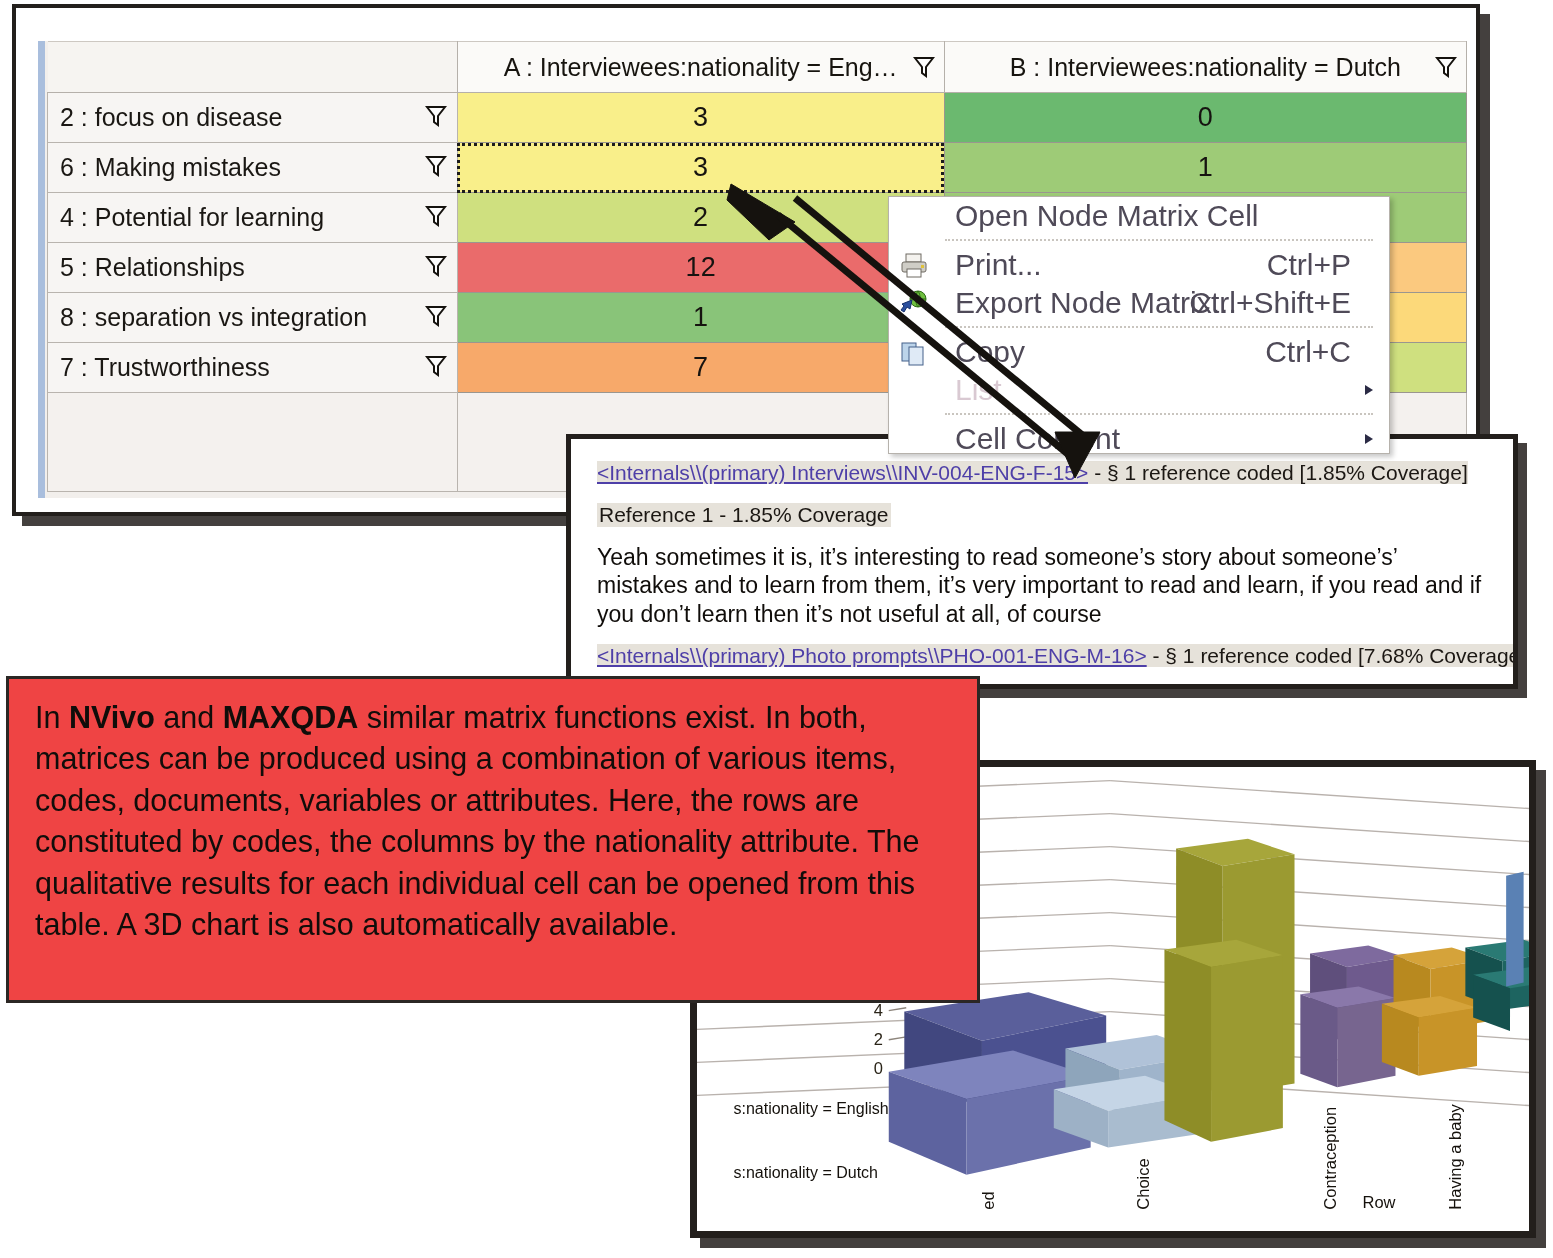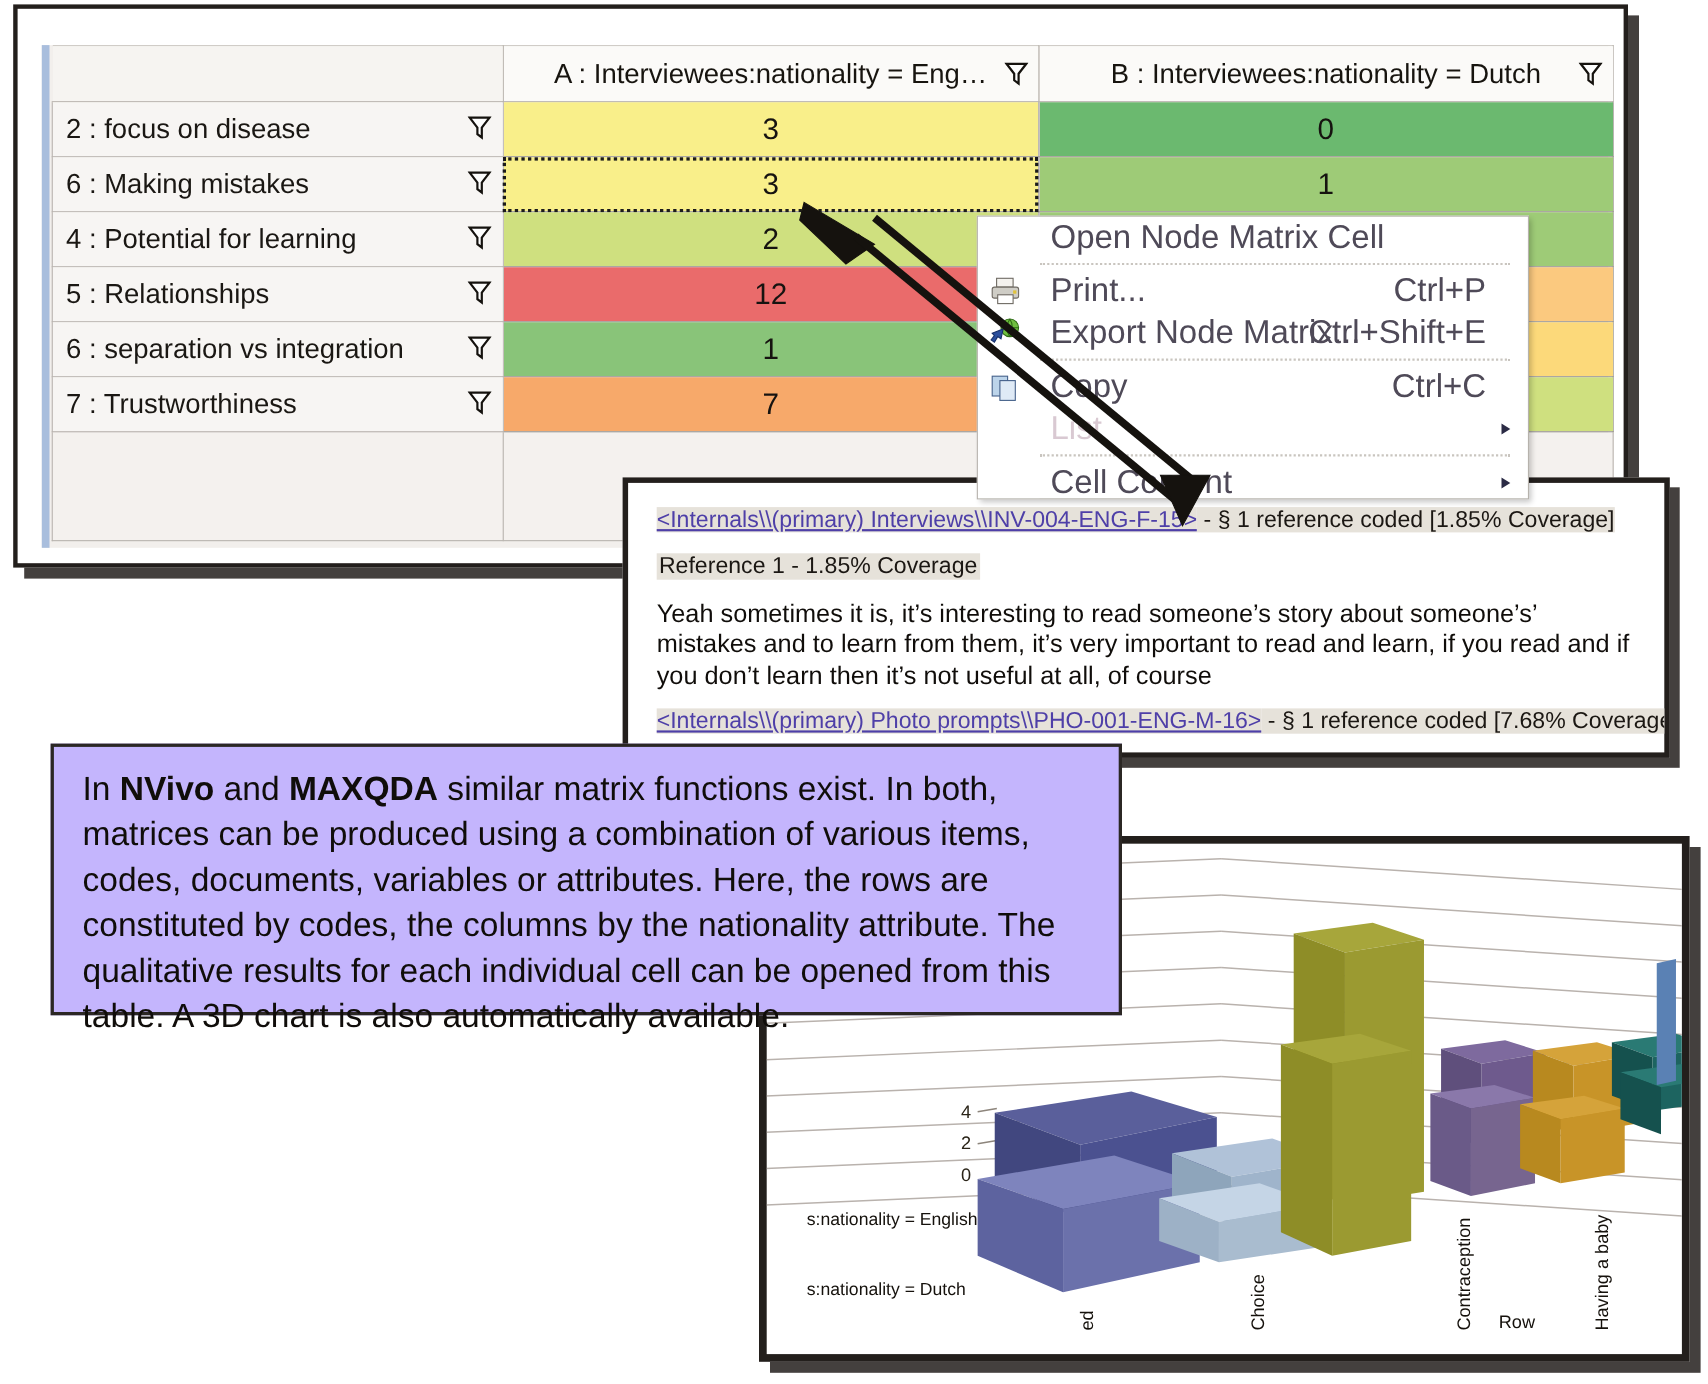--- a/index.html
+++ b/index.html
@@ -217,27 +217,26 @@
     overflow: hidden;
   }
   #chart-svg { display:block; width: 100%; height: 100%; }
 
   
   #caption-panel {
     position: absolute;
     left: 6px;
     top: 676px;
     width: 974px;
-    height: 247px;
-    background: #c4b5fd;
+    height: 327px;
+    background: #ef4444;
     border: 3px solid #2b2724;
     box-sizing: border-box;
     z-index: 40;
     padding: 18px 26px 0 26px;
-    margin-left: 40px;
   }
   #caption-text {
     font-size: 30.5px;
     line-height: 1.36;
     color: #100d0a;
   }
   #caption-text b { font-weight: bold; }
 
   
   #arrow-layer {
@@ -332,21 +331,21 @@
                     <polygon points="2,3 20,3 13,12 13,21 9,18 9,12" fill="#fdfdfd" stroke="#15120e" stroke-width="2"></polygon>
                   </svg>
               </span>
             </td>
             <td class="val-cell" style="background: rgb(234, 107, 107);">12</td>
             <td class="val-cell" style="background: rgb(251, 201, 127);"></td>
           </tr>
 
           <tr>
             <td class="row-hdr">
-              <span>6 : separation vs integration</span>
+              <span>8 : separation vs integration</span>
               <span class="funnel">
                 <svg width="22" height="24" viewBox="0 0 22 24">
                     <polygon points="2,3 20,3 13,12 13,21 9,18 9,12" fill="#fdfdfd" stroke="#15120e" stroke-width="2"></polygon>
                   </svg>
               </span>
             </td>
             <td class="val-cell" style="background: rgb(137, 196, 121);">1</td>
             <td class="val-cell" style="background: rgb(252, 217, 122);"></td>
           </tr>
 

